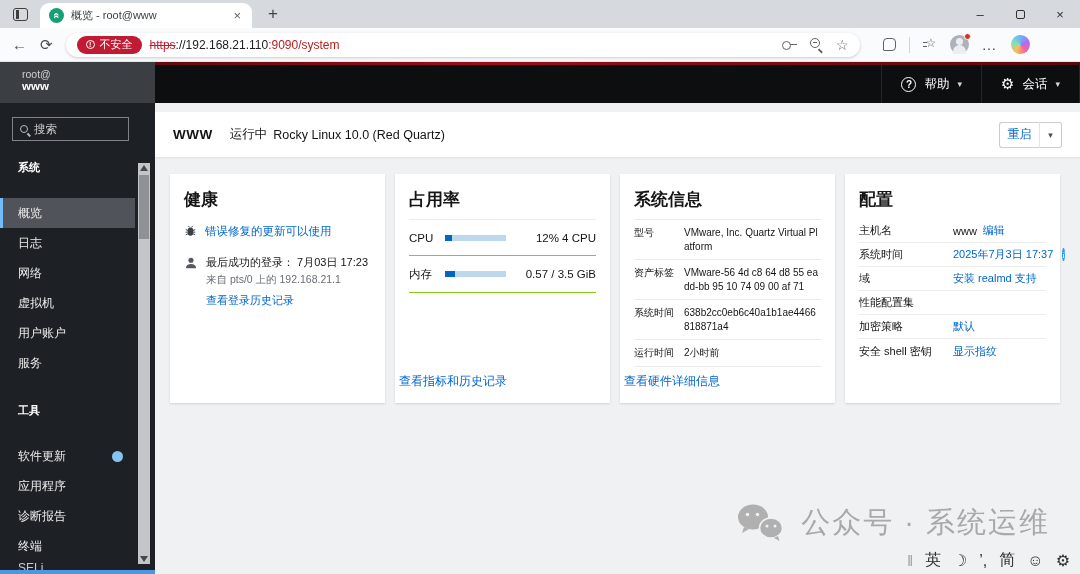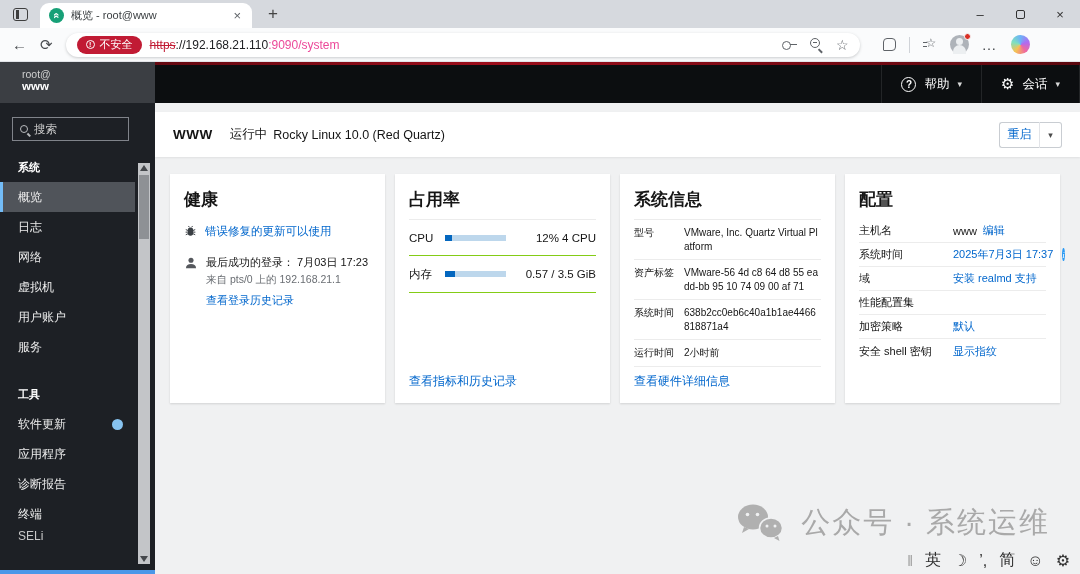--- a/index.html
+++ b/index.html
@@ -29,21 +29,21 @@
   .tb-glyph { font-size:15px; color:#494c50; }
   .addrbar { width:794px; height:24px; background:#fff; border-radius:13px;
     box-shadow:0 1px 3px rgba(60,64,67,.25); display:flex; align-items:center; padding:0 11px; gap:8px; }
   .sec-badge { height:18px; background:#c11b34; border-radius:10px; color:#fff; font-size:11px;
     display:flex; align-items:center; gap:5px; padding:0 9px; flex:0 0 auto; }
   .sec-badge .shield { width:9px; height:9px; border:1px solid #fff; border-radius:50%;
     font-size:7px; line-height:8px; text-align:center; font-weight:bold; }
   .url { font-size:12px; white-space:nowrap; }
   .url .scheme { color:#c11b34; text-decoration:line-through; }
   .url .host { color:#202124; }
-  .url .path { color:#ec4899; }
+  .url .path { color:#b91c1c; }
   .addr-right { margin-left:auto; display:flex; align-items:center; gap:13px; }
   .key-icon { width:15px; height:8px; position:relative; }
   .key-icon::before { content:""; position:absolute; left:0; top:0; width:7px; height:7px;
     border:1.5px solid #5f6368; border-radius:50%; }
   .key-icon::after { content:""; position:absolute; left:8px; top:3px; width:7px; height:1.5px; background:#5f6368;
     box-shadow:4px 2px 0 -0.5px #5f6368, 1px 2px 0 -0.5px #5f6368; }
   .mag-icon { width:13px; height:13px; position:relative; }
   .mag-icon::before { content:""; position:absolute; left:0; top:0; width:8px; height:8px;
     border:1.5px solid #5f6368; border-radius:50%; }
   .mag-icon::after { content:""; position:absolute; right:0; bottom:0; width:5px; height:1.5px;
@@ -88,21 +88,21 @@
   .sidebar { position:absolute; top:103px; left:0; bottom:0; width:155px; background:#1d2025; overflow:hidden; }
   .search-box { margin:14px 26px 0 12px; height:24px; border:1px solid #80838a; display:flex;
     align-items:center; gap:6px; padding:0 7px; }
   .search-glass { width:8px; height:8px; border:1.5px solid #b9bbbe; border-radius:50%; position:relative; flex:0 0 auto; }
   .search-glass::after { content:""; position:absolute; right:-4px; bottom:-3px; width:4px; height:1.5px;
     background:#b9bbbe; transform:rotate(45deg); }
   .search-box input { background:transparent; border:none; outline:none; color:#cfcfcf; font-size:11.5px; width:80px;
     font-family:inherit; }
   .search-box input::placeholder { color:#cfcfcf; }
   .nav { margin-top:10px; }
-  .nav-label { padding:9px 0 7px 18px; font-size:11px; font-weight:bold; color:#fff; }
+  .nav-label { padding:9px 0 23px 18px; font-size:11px; font-weight:bold; color:#fff; }
   .nav-label.tools { margin-top:16px; }
   .nav-item { display:flex; align-items:center; height:30px; padding:0 32px 0 18px; font-size:12px;
     color:#ededed; text-decoration:none; position:relative; }
   .nav-item.active { background:#50545a; box-shadow:inset 3px 0 0 #73bcf7; width:135px; }
   .badge-dot { width:11px; height:11px; border-radius:50%; background:#87c3f0; margin-left:auto; }
   .nav-item.cut { height:12px; overflow:hidden; align-items:flex-start; color:#c9c9c9; }
   .sb-scroll { position:absolute; top:60px; right:5px; bottom:10px; width:12px; background:#c3c5c8; }
   .sb-scroll .arrow-up { position:absolute; top:2px; left:2px; width:0; height:0;
     border-left:4px solid transparent; border-right:4px solid transparent; border-bottom:6px solid #45484c; }
   .sb-scroll .thumb { position:absolute; top:12px; left:1px; width:10px; height:64px; background:#8e9195; }
@@ -121,21 +121,21 @@
   .restart button { height:26px; background:#fff; border:1px solid #c9cdd2; color:#06c; font-size:12px;
     font-family:inherit; }
   .restart .main { width:40px; border-right:none; border-radius:3px 0 0 3px; }
   .restart .drop { width:23px; border-left:1px solid #e2e4e8; border-radius:0 3px 3px 0; font-size:9px; color:#4a4a4a; }
 
   .cards { position:absolute; top:71px; left:15px; display:flex; gap:10px; }
   .card { width:215px; height:229px; background:#fff; box-shadow:0 1px 2px rgba(3,3,3,.13);
     padding:14px 14px 12px; position:relative; }
   .card h2 { font-size:17px; font-weight:bold; color:#151515; margin-bottom:8px; }
   .link { color:#06c; text-decoration:none; }
-  .card-footer-link { position:absolute; left:14px; bottom:13px; font-size:12px; }
+  .card-footer-link { position:absolute; left:4px; bottom:13px; font-size:12px; }
 
   
   .h-row { display:flex; align-items:center; gap:8px; margin-top:13px; }
   .h-row .txt { font-size:11.5px; white-space:nowrap; }
   .login-line { font-size:11px; color:#151515; white-space:nowrap; }
   .login-sub { margin:3px 0 0 22px; font-size:10.5px; color:#6a6e73; }
   .login-hist { margin:6px 0 0 22px; font-size:11px; }
 
   
   .u-row { display:flex; align-items:center; height:37px; border-bottom:1px solid #84cc16; font-size:11.5px; }

